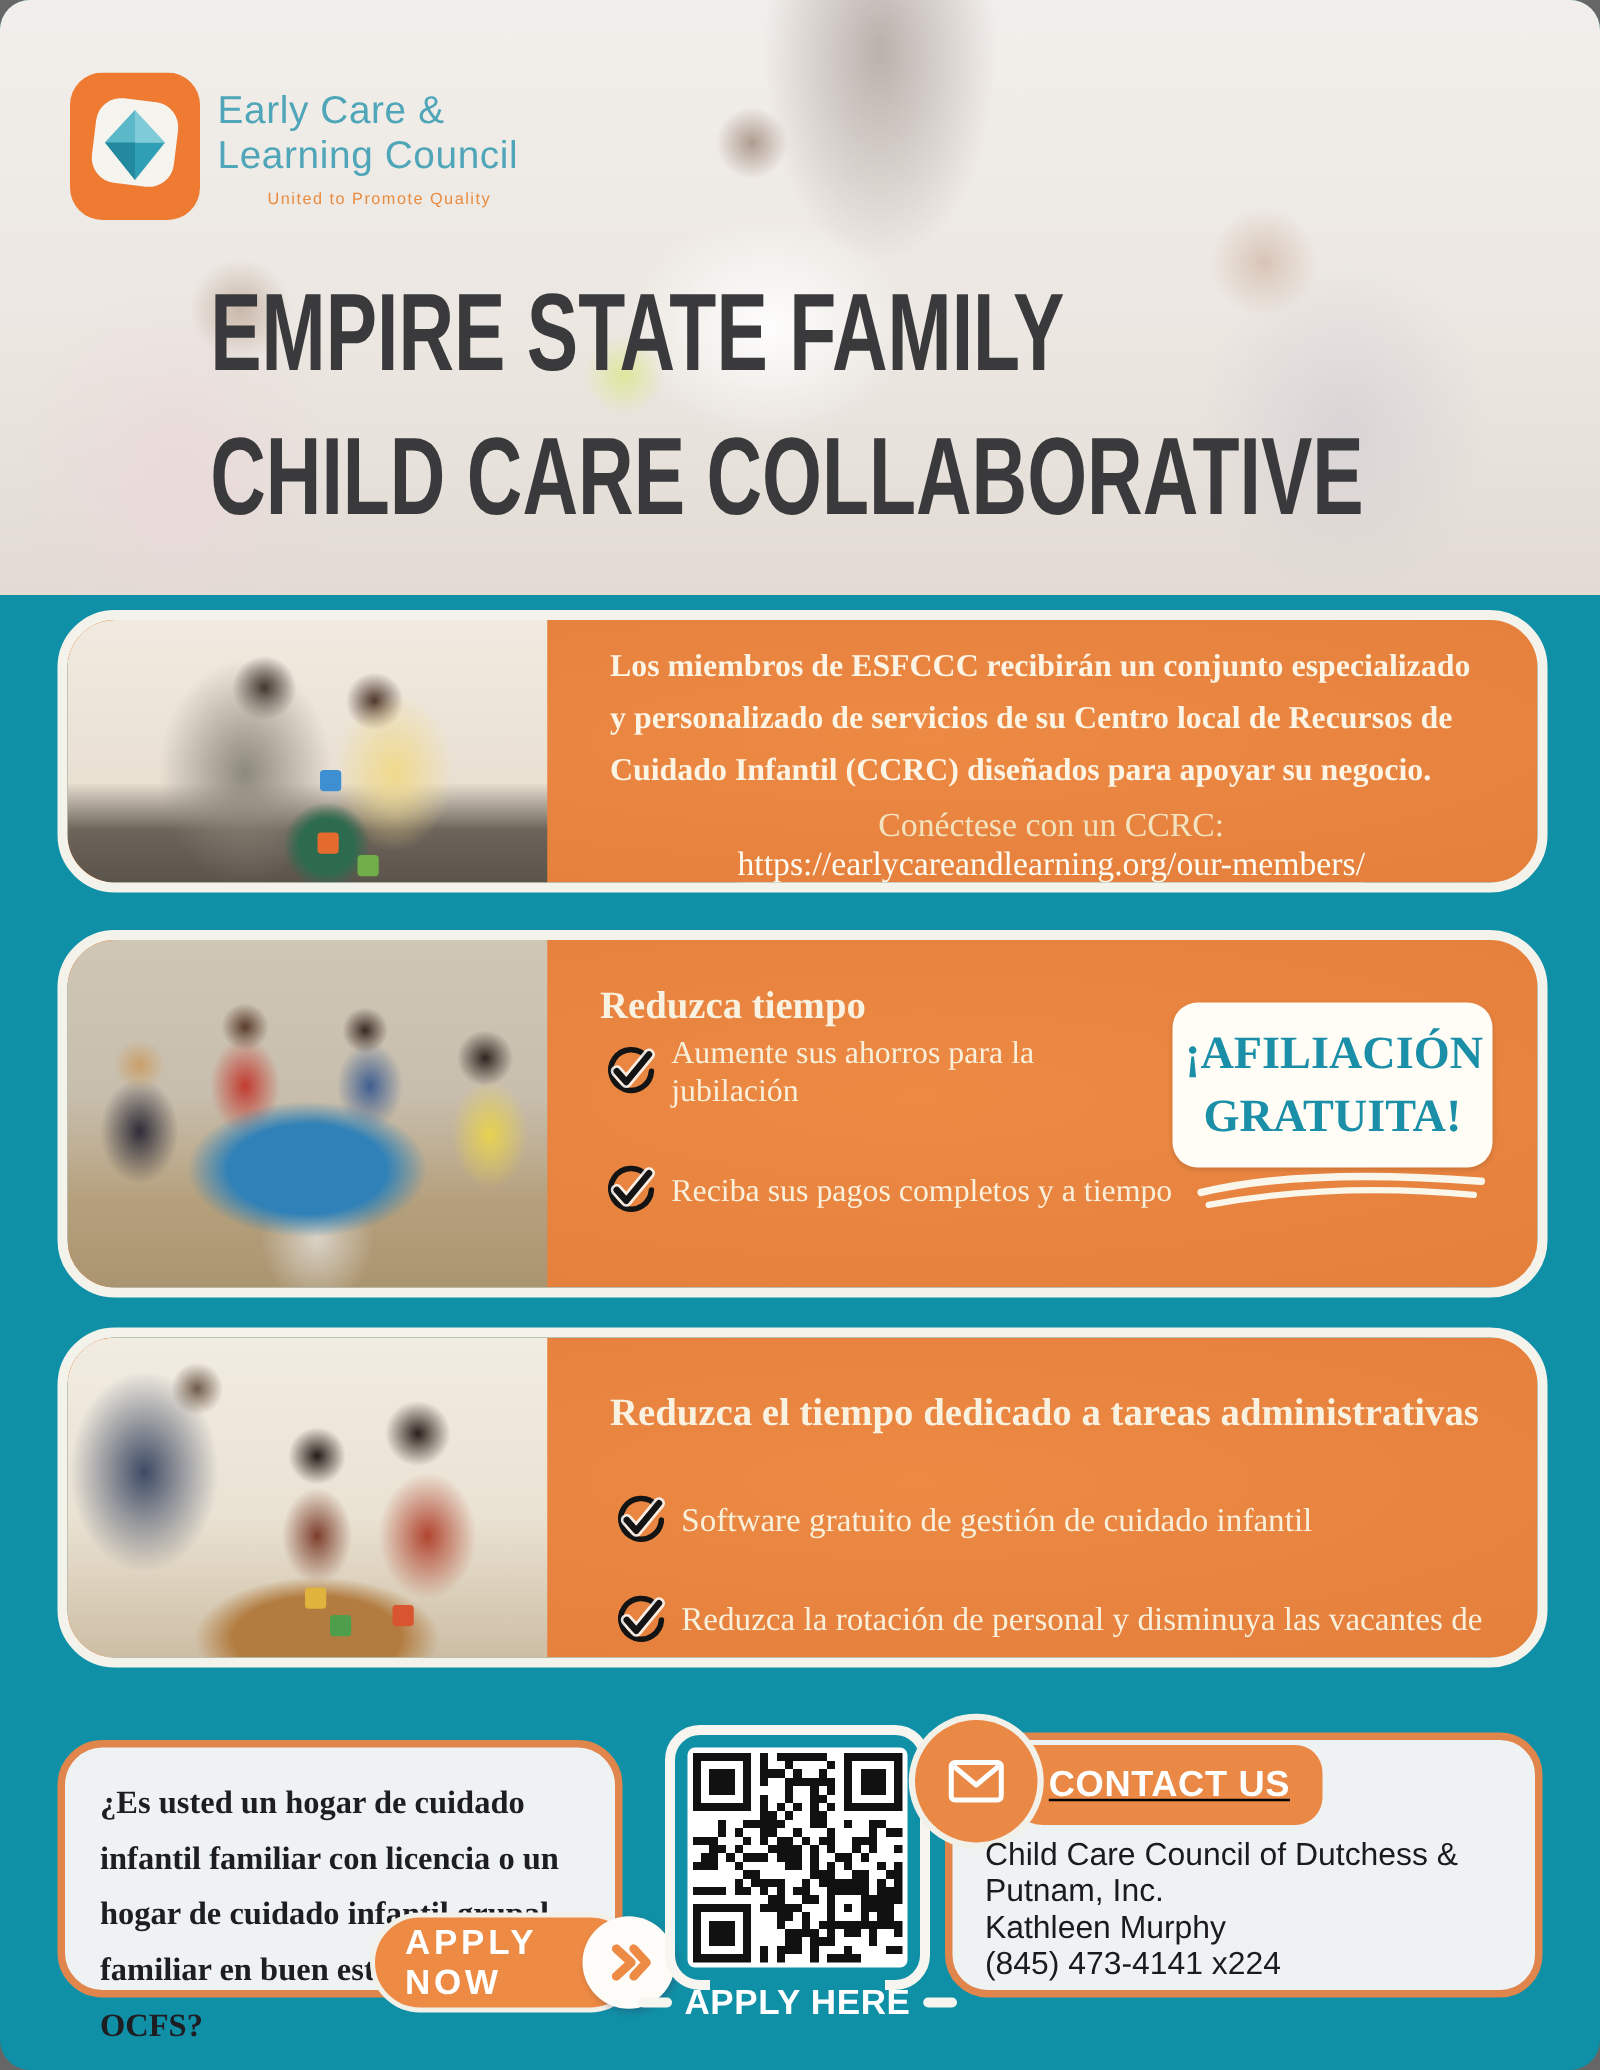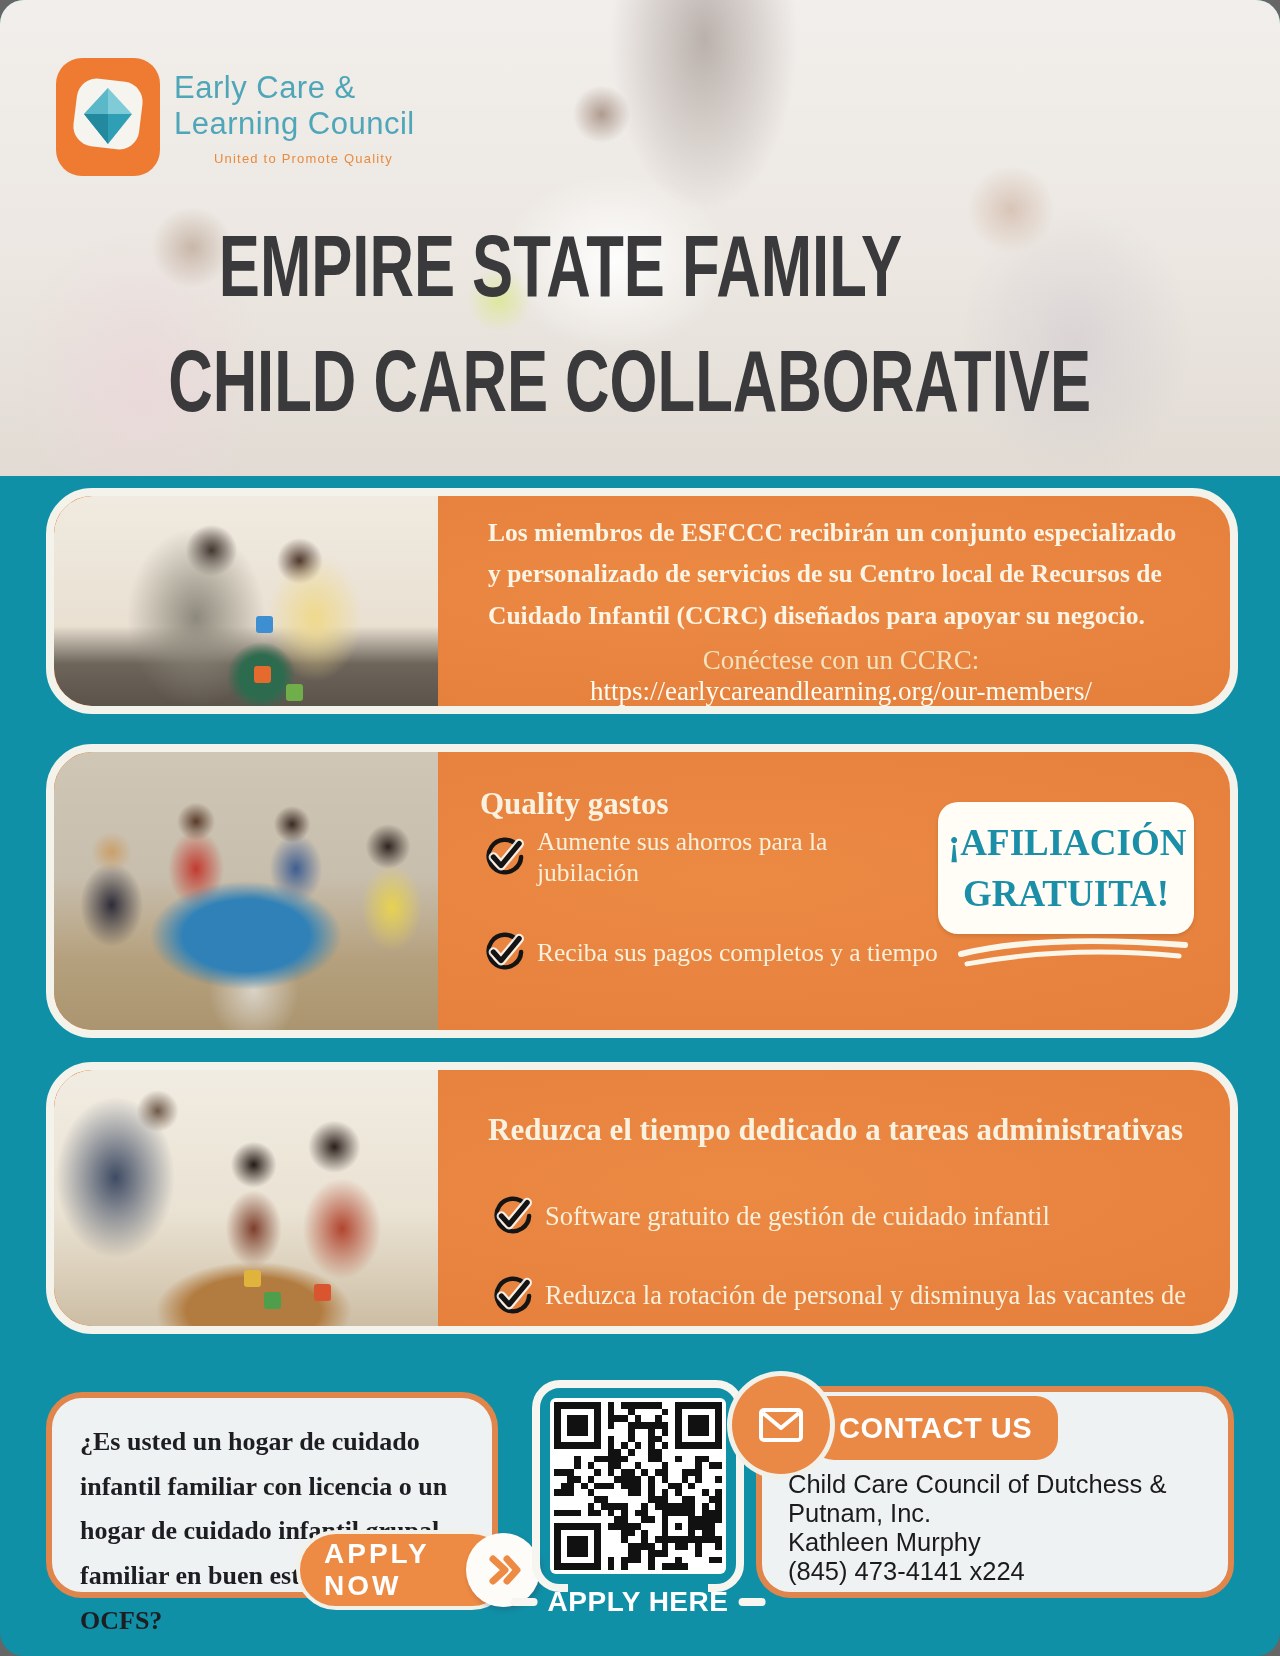--- a/index.html
+++ b/index.html
@@ -26,21 +26,21 @@
       linear-gradient(180deg, #ece7e3 0%, #e7e1da 55%, #ddd6cd 100%);
   }
   .header-wash { position:absolute; inset:0; background:linear-gradient(180deg, rgba(255,255,255,.30), rgba(255,255,255,.12)); }
 
   .logo { position:absolute; left:56px; top:58px; display:flex; align-items:flex-start; }
   .logo-icon { width:104px; height:118px; }
   .logo-text { margin-left:14px; padding-top:12px; font-family:"Liberation Sans", sans-serif; }
   .logo-line { font-size:31px; font-weight:400; color:#4FA6B8; line-height:1.16; letter-spacing:.5px; }
   .logo-tagline { margin-top:9px; margin-left:40px; font-size:13px; color:#E98B3F; letter-spacing:1.2px; }
 
-  .title-wrap { position:absolute; left:0; top:222px; width:1121px; text-align:center; }
+  .title-wrap { position:absolute; left:0; top:222px; width:1121px; }
   .title-line {
     display:block; font-family:"Liberation Sans", sans-serif; font-weight:700;
     font-size:88px; line-height:1.0; color:#3A3A3C; letter-spacing:0px;
     transform:scaleX(.70); transform-origin:50% 50%; white-space:nowrap;
   }
   .title-line + .title-line { margin-top:27px; }
 
   
   .card {
     position:absolute; left:46px; width:1192px;
@@ -146,21 +146,21 @@
               letter-spacing:.5px; color:#FFFFFF; }
   .scan-row::before, .scan-row::after { content:''; width:27px; height:8px; background:#F6F5EF; border-radius:4px; }
 
   .contact-card {
     position:absolute; left:756px; top:1386px; width:478px; height:212px;
     background:#EFF2F3; border:6px solid #E0854C; border-radius:34px;
   }
   .contact-tab {
     position:absolute; left:44px; top:4px; width:252px; height:64px;
     background:#EA8845; border-radius:16px 22px 22px 28px;
-    display:flex; align-items:center; justify-content:flex-end; padding-right:26px;
+    display:flex; align-items:center; justify-content:flex-end; padding-right:26px;text-decoration:underline;
   }
   .contact-tab-label { font-family:"Liberation Sans", sans-serif; font-weight:800; font-size:29px; color:#FFFFFF; letter-spacing:.5px; }
   .contact-circle {
     position:absolute; left:-30px; top:-16px; width:98px; height:98px; border-radius:50%;
     background:#EA8845; box-shadow:0 0 0 5px #F2F1E9;
     display:flex; align-items:center; justify-content:center;
   }
   .contact-lines { position:absolute; left:26px; top:78px; font-family:"Liberation Sans", sans-serif;
                    font-size:25.5px; color:#1B1B1E; line-height:1.14; }
 </style>
@@ -203,21 +203,21 @@
     <div class="card-content">
       <p class="card1-paragraph">Los miembros de ESFCCC recibirán un conjunto especializado y personalizado de servicios de su Centro local de Recursos de Cuidado Infantil (CCRC) diseñados para apoyar su negocio.</p>
       <div class="connect-label">Conéctese con un CCRC:</div>
       <a class="connect-link" href="#">https://earlycareandlearning.org/our-members/</a>
     </div>
   </section>
 
   <section class="card card2">
     <div class="card-photo photo2"></div>
     <div class="card-content">
-      <h2 class="card-heading">Quality gastos</h2>
+      <h2 class="card-heading">Reduzca tiempo</h2>
 
       <div class="bullet bullet-1">
         <svg class="check" viewBox="0 0 46 46">
           <path d="M39 11 a17 17 0 1 0 4 12" fill="none" stroke="#141414" stroke-width="4.6" stroke-linecap="round"></path>
           <path d="M14 23 L22 32 L41 9" fill="none" stroke="#FFFFFF" stroke-width="10" stroke-linecap="round" stroke-linejoin="round" opacity=".85"></path>
           <path d="M14 23 L22 32 L41 9" fill="none" stroke="#141414" stroke-width="5.4" stroke-linecap="round" stroke-linejoin="round"></path>
         </svg>
         <span class="bullet-text">Aumente sus ahorros para la jubilación</span>
       </div>
 

